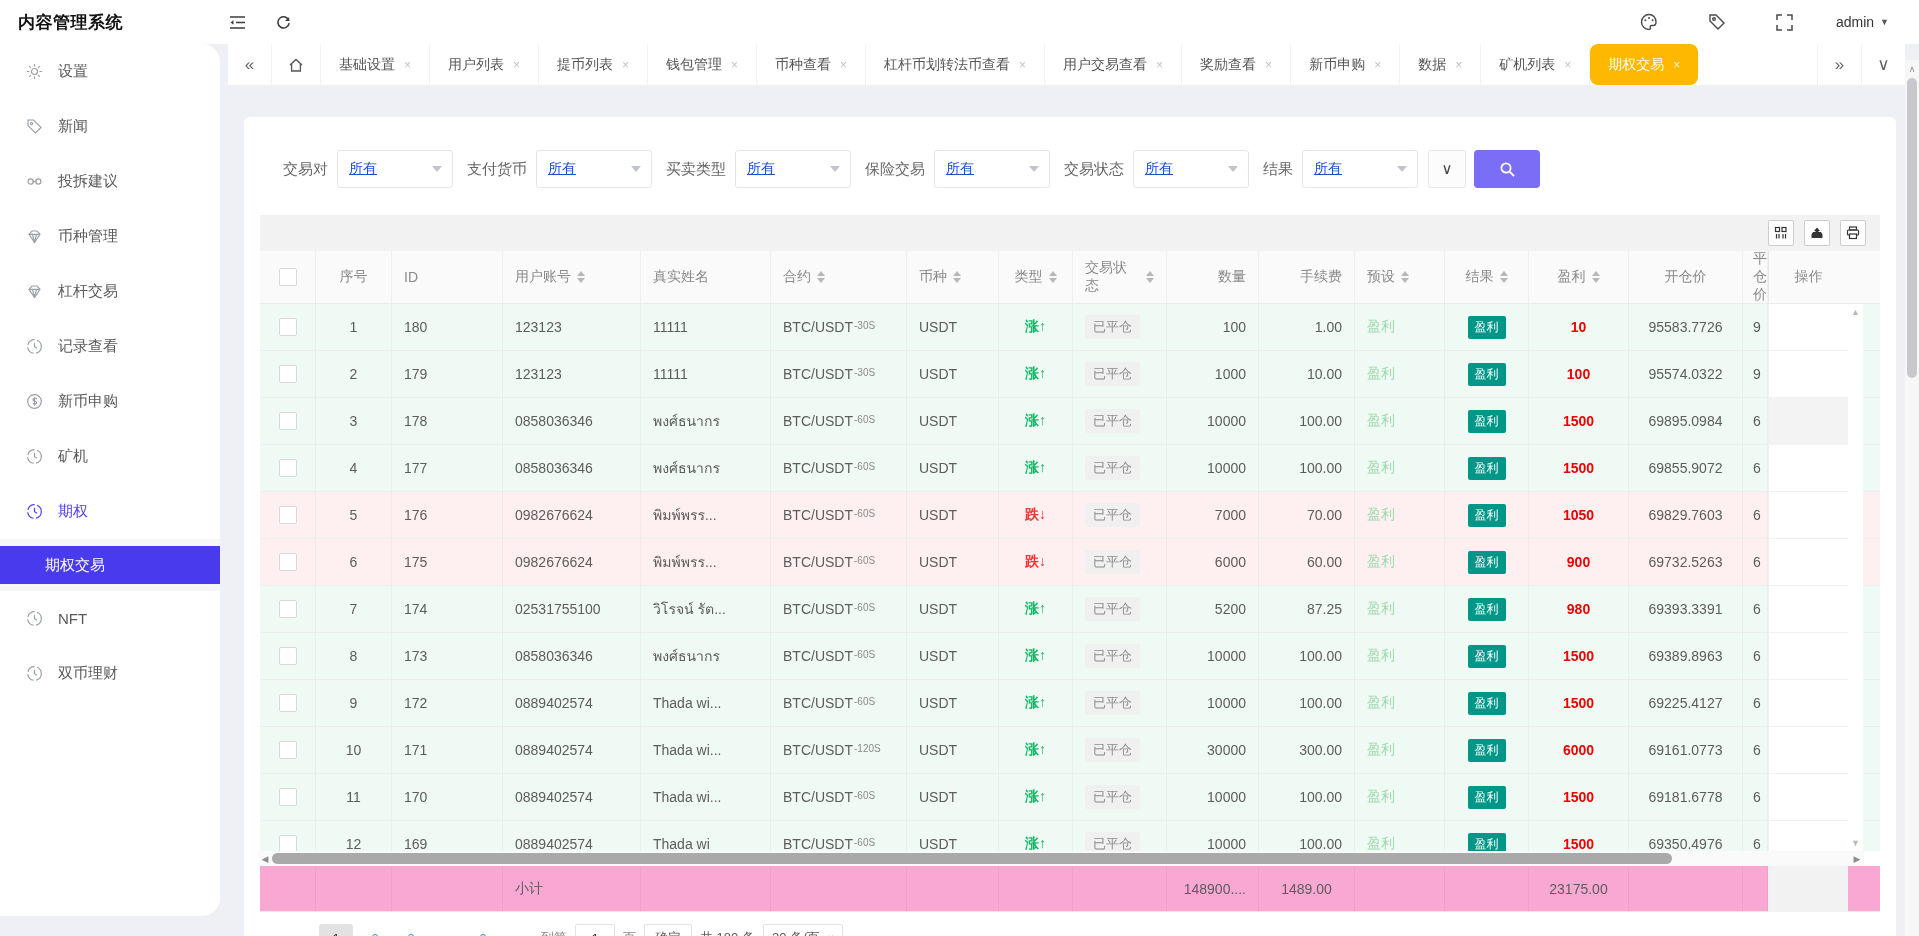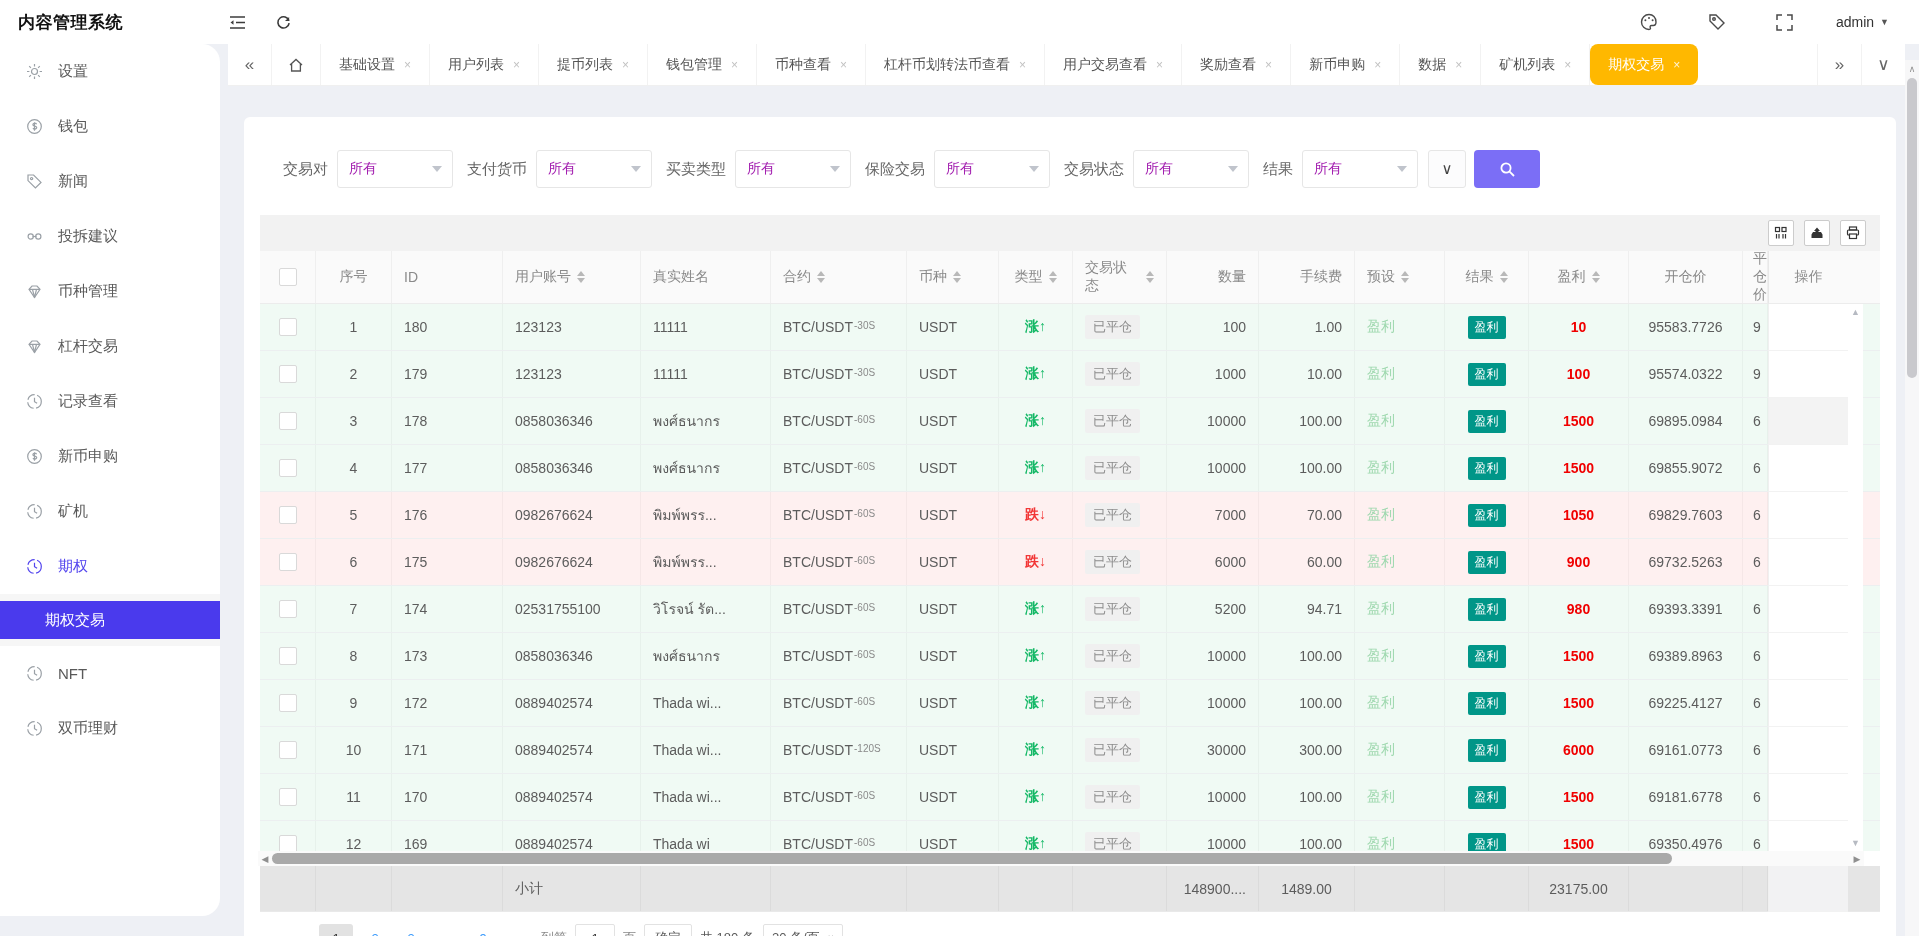--- a/index.html
+++ b/index.html
@@ -35,21 +35,21 @@
   .tb-right .tb-ctl { border-right:none; border-left:1px solid #f2f2f2; }
 
   
   .card { position:absolute; left:244px; top:117px; width:1652px; height:819px; background:#fff; border-radius:6px 6px 0 0; z-index:5; }
 
   
   .filters { position:absolute; left:39px; top:33px; display:flex; align-items:center; gap:14px; }
   .f-group { display:flex; align-items:center; gap:9px; }
   .f-label { font-size:15px; color:#666; white-space:nowrap; }
   .f-select { width:116px; height:38px; border:1px solid #e6e6e6; border-radius:3px; background:#fff; display:flex; align-items:center; justify-content:space-between; padding:0 10px 0 11px; cursor:pointer; }
-  .f-select .val { font-size:14px; color:#a21caf; }
+  .f-select .val { font-size:14px; color:#1d4ed8;text-decoration:underline; }
   .f-select .car { width:0; height:0; border-left:5px solid transparent; border-right:5px solid transparent; border-top:6px solid #c0c4cc; }
   .btn-expand { width:38px; height:38px; border:1px solid #e6e6e6; border-radius:3px; background:#fcfcfd; display:flex; align-items:center; justify-content:center; color:#444; font-size:15px; cursor:pointer; margin-left:-4px; }
   .btn-search { width:66px; height:38px; border:none; border-radius:4px; background:#7b6ef6; display:flex; align-items:center; justify-content:center; cursor:pointer; margin-left:-6px; }
 
   
   .toolbar { position:absolute; left:16px; top:98px; width:1620px; height:36px; background:#f2f2f2; display:flex; align-items:center; justify-content:flex-end; padding-right:14px; gap:10px; }
   .tool-btn { width:26px; height:26px; background:#fff; border:1px solid #ccc; border-radius:2px; display:flex; align-items:center; justify-content:center; color:#333; cursor:pointer; }
 
   
   .thead { position:absolute; left:16px; top:134px; width:1620px; height:53px; background:#fafafa; display:flex; border-bottom:1px solid #ececec; }
@@ -78,21 +78,21 @@
   .fx-c { height:47px; background:#fff; border-left:1px solid #f0f0f0; border-bottom:1px solid #f2f2f2; }
   .fx-c.hv { background:#f3f3f3; }
   .fx-wrap { height:547px; overflow:hidden; }
   
   .vscroll { position:absolute; left:1604px; top:187px; width:15px; height:547px; background:#fff; display:flex; flex-direction:column; justify-content:space-between; align-items:center; padding:3px 0; color:#b6bac2; font-size:9px; z-index:7; }
   
   .hscroll { position:absolute; left:14px; top:734px; width:1606px; height:15px; background:#fafafa; display:flex; align-items:center; z-index:8; }
   .hs-ar { width:14px; font-size:9px; color:#8f8f8f; display:flex; justify-content:center; }
   .hs-thumb { height:11px; width:1400px; background:#a9a9a9; border-radius:6px; }
   
-  .subtotal { position:absolute; left:16px; top:749px; width:1620px; height:46px; background:#e5e5e5; display:flex; border-bottom:1px solid #e9e9e9; }
+  .subtotal { position:absolute; left:16px; top:749px; width:1620px; height:46px; background:#f9a8d4; display:flex; border-bottom:1px solid #e9e9e9; }
   .subtotal .td { color:#5c5c5c; border-right:1px solid rgba(0,0,0,.045); }
 
   
   .pager { position:absolute; left:39px; top:801px; height:40px; display:flex; align-items:center; gap:8px; font-size:13px; color:#595959; }
   .pg { min-width:28px; height:28px; display:flex; align-items:center; justify-content:center; cursor:pointer; padding:0 4px; }
   .pg.num { color:#3a9afc; }
   .pg.cur { background:#e2e2e2; border-radius:3px; color:#333; min-width:34px; }
   .pg.prev { color:#d2d2d2; }
   .pg.next { color:#3a9afc; font-size:15px; }
   .pg.dots { color:#9a9a9a; }
@@ -158,29 +158,20 @@
         <svg width="17" height="17" viewBox="0 0 17 17" fill="none" stroke="currentColor" stroke-width="1.2">
           <circle cx="8.5" cy="8.5" r="3"></circle>
           <path d="M8.5 1v2.4M8.5 13.6V16M1 8.5h2.4M13.6 8.5H16M3.2 3.2l1.7 1.7M12.1 12.1l1.7 1.7M13.8 3.2l-1.7 1.7M4.9 12.1l-1.7 1.7"></path>
         </svg>
       </span>
       <span class="">设置</span>
     </div>
     <div class="side-item">
       <span class="ic">
         <svg width="17" height="17" viewBox="0 0 17 17" fill="none" stroke="currentColor" stroke-width="1.2">
-          <circle cx="8.5" cy="8.5" r="6.8"></circle>
-          <path d="M10.6 6.2c-.5-.9-1.6-1.2-2.6-.8-1 .3-1.4 1.3-.8 2 .6.8 2.6.7 3.2 1.5.6.7.2 1.7-.8 2-1 .4-2.1.1-2.6-.8M8.5 4.2v8.6"></path>
-        </svg>
-      </span>
-      <span class="">钱包</span>
-    </div>
-    <div class="side-item">
-      <span class="ic">
-        <svg width="17" height="17" viewBox="0 0 17 17" fill="none" stroke="currentColor" stroke-width="1.2">
           <path d="M2 2h5.6L15 9.4 9.4 15 2 7.6z"></path>
           <circle cx="5.6" cy="5.6" r="1.1"></circle>
         </svg>
       </span>
       <span class="">新闻</span>
     </div>
     <div class="side-item">
       <span class="ic">
         <svg width="17" height="17" viewBox="0 0 17 17" fill="none" stroke="currentColor" stroke-width="1.2">
           <circle cx="4.7" cy="8.5" r="2.6"></circle>
@@ -834,21 +825,21 @@
         <div class="td ac" style="width:74px">
           <span class="type up">涨↑</span>
         </div>
         <div class="td al" style="width:94px">
           <span class="badge-gray">已平仓</span>
         </div>
         <div class="td ar" style="width:92px">
           <span class="">5200</span>
         </div>
         <div class="td ar" style="width:96px">
-          <span class="">94.71</span>
+          <span class="">87.25</span>
         </div>
         <div class="td al" style="width:90px">
           <span class="preset">盈利</span>
         </div>
         <div class="td ac" style="width:84px">
           <span class="badge-teal">盈利</span>
         </div>
         <div class="td ac" style="width:100px">
           <span class="profit">980</span>
         </div>

